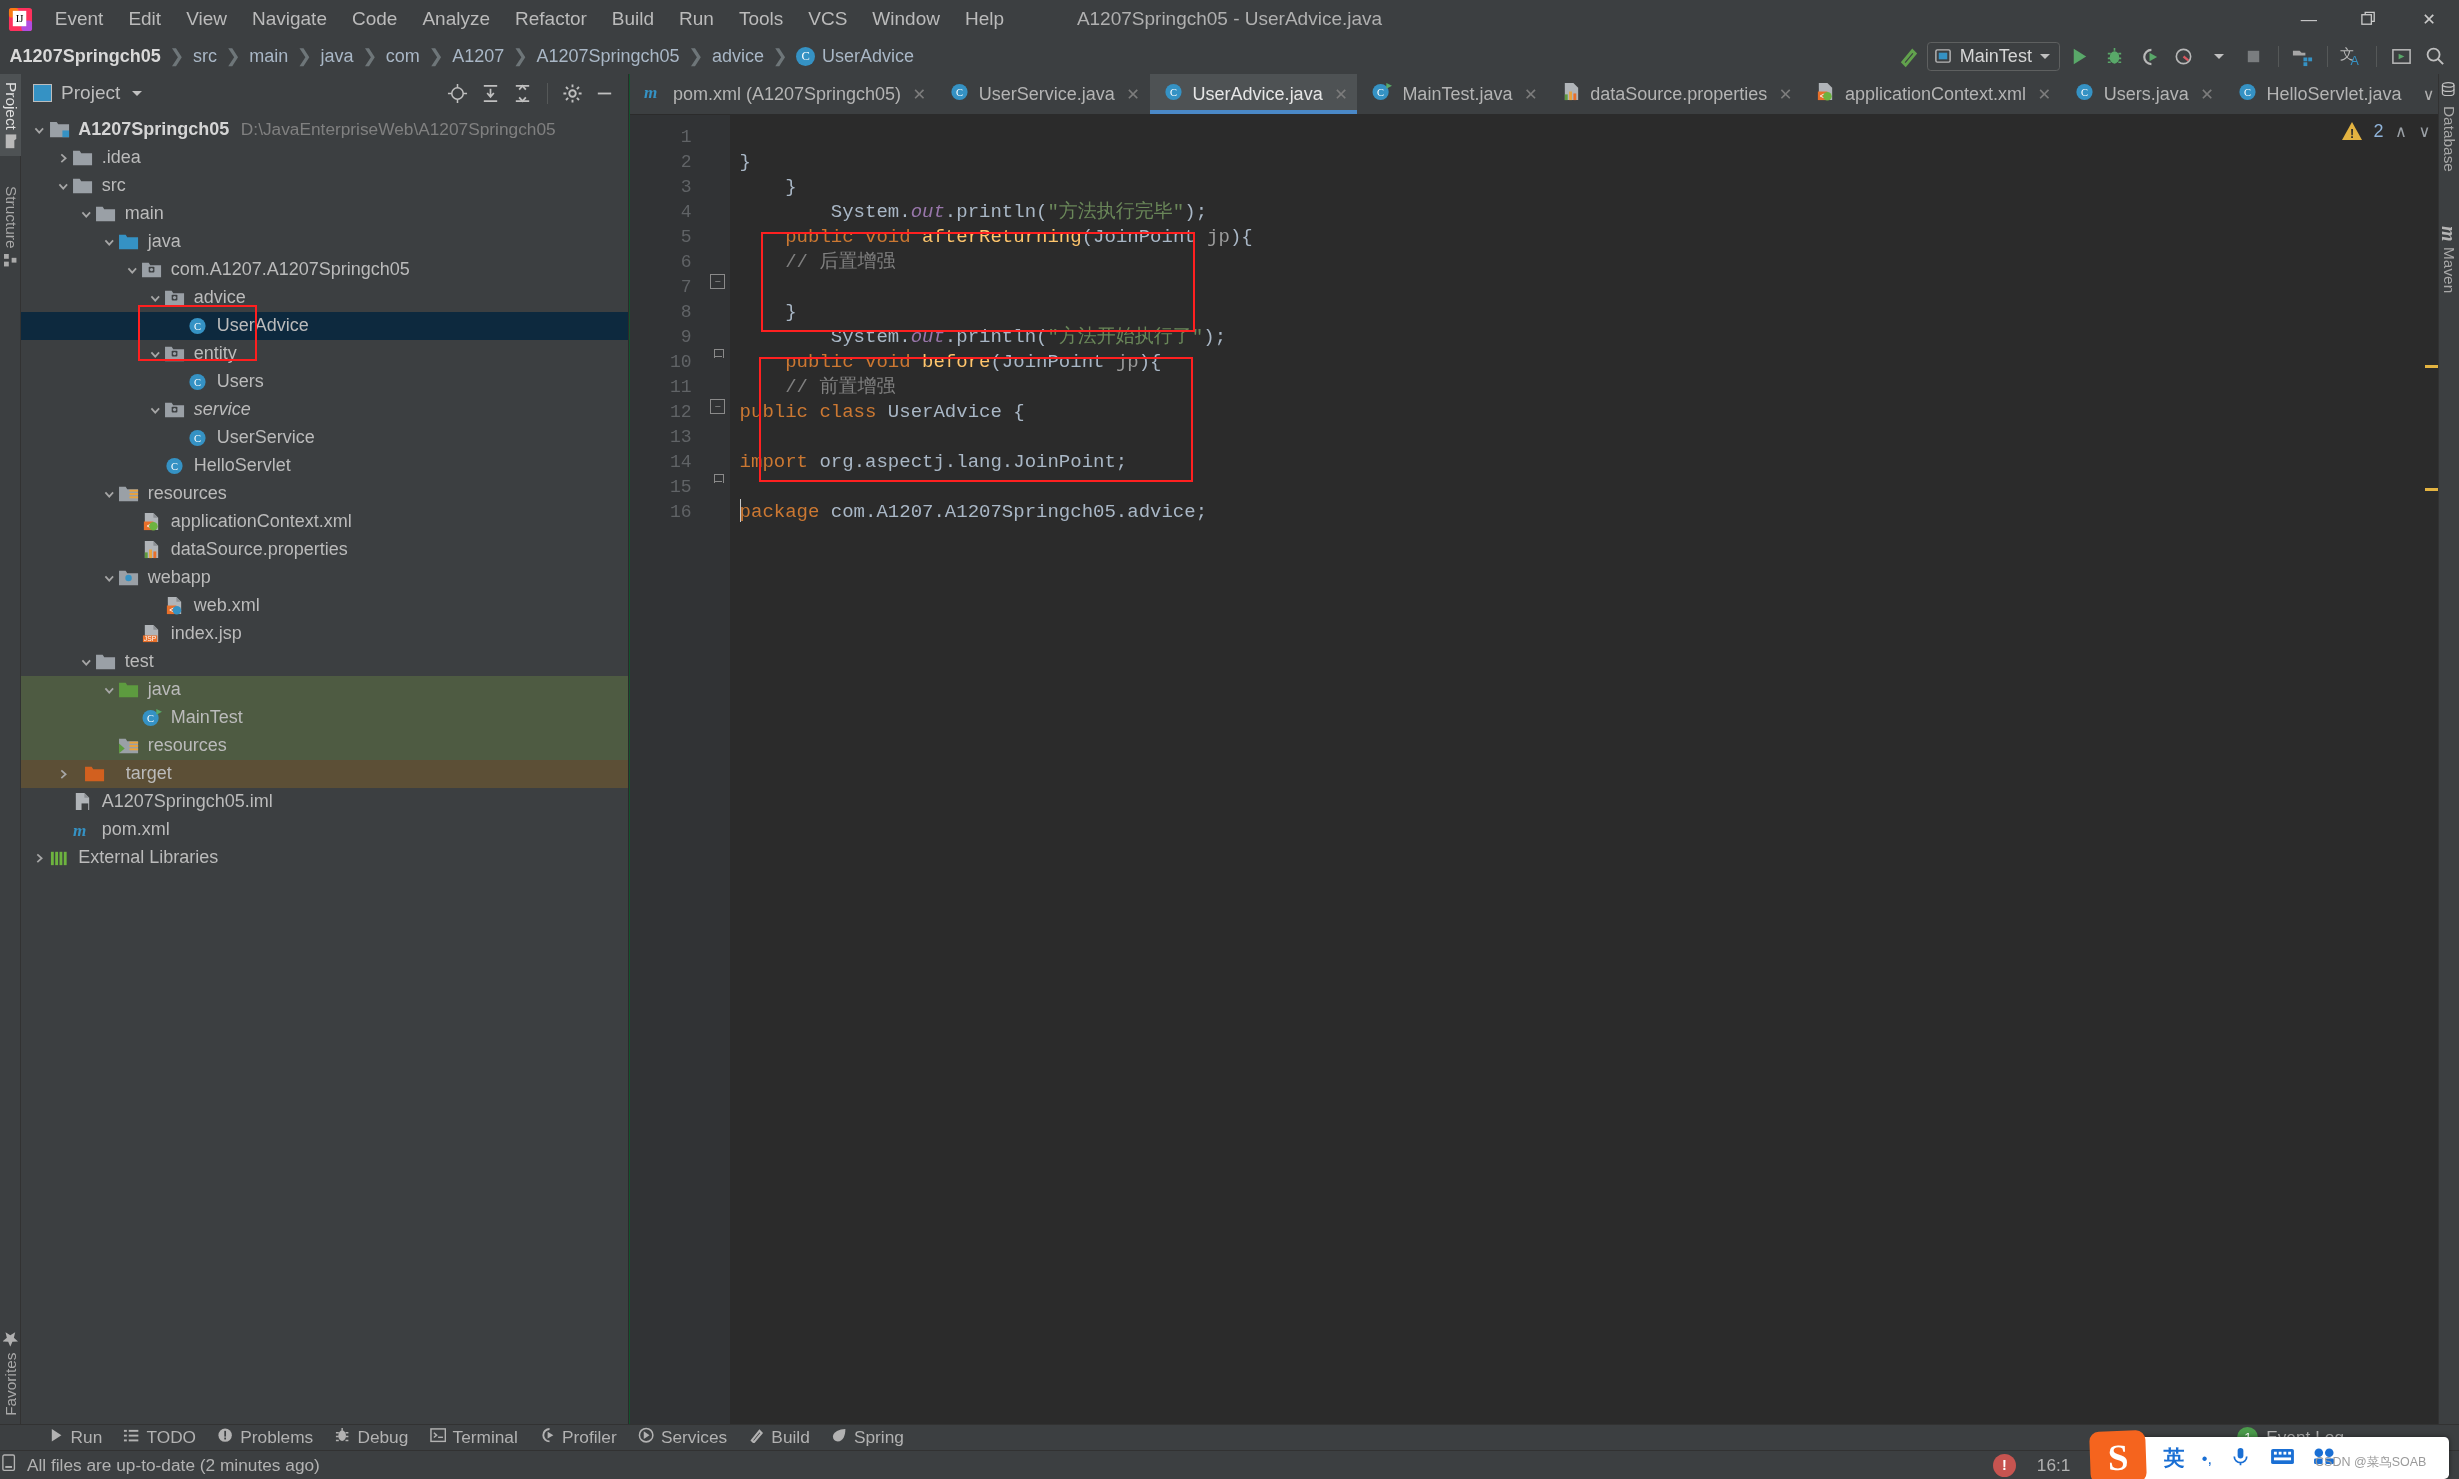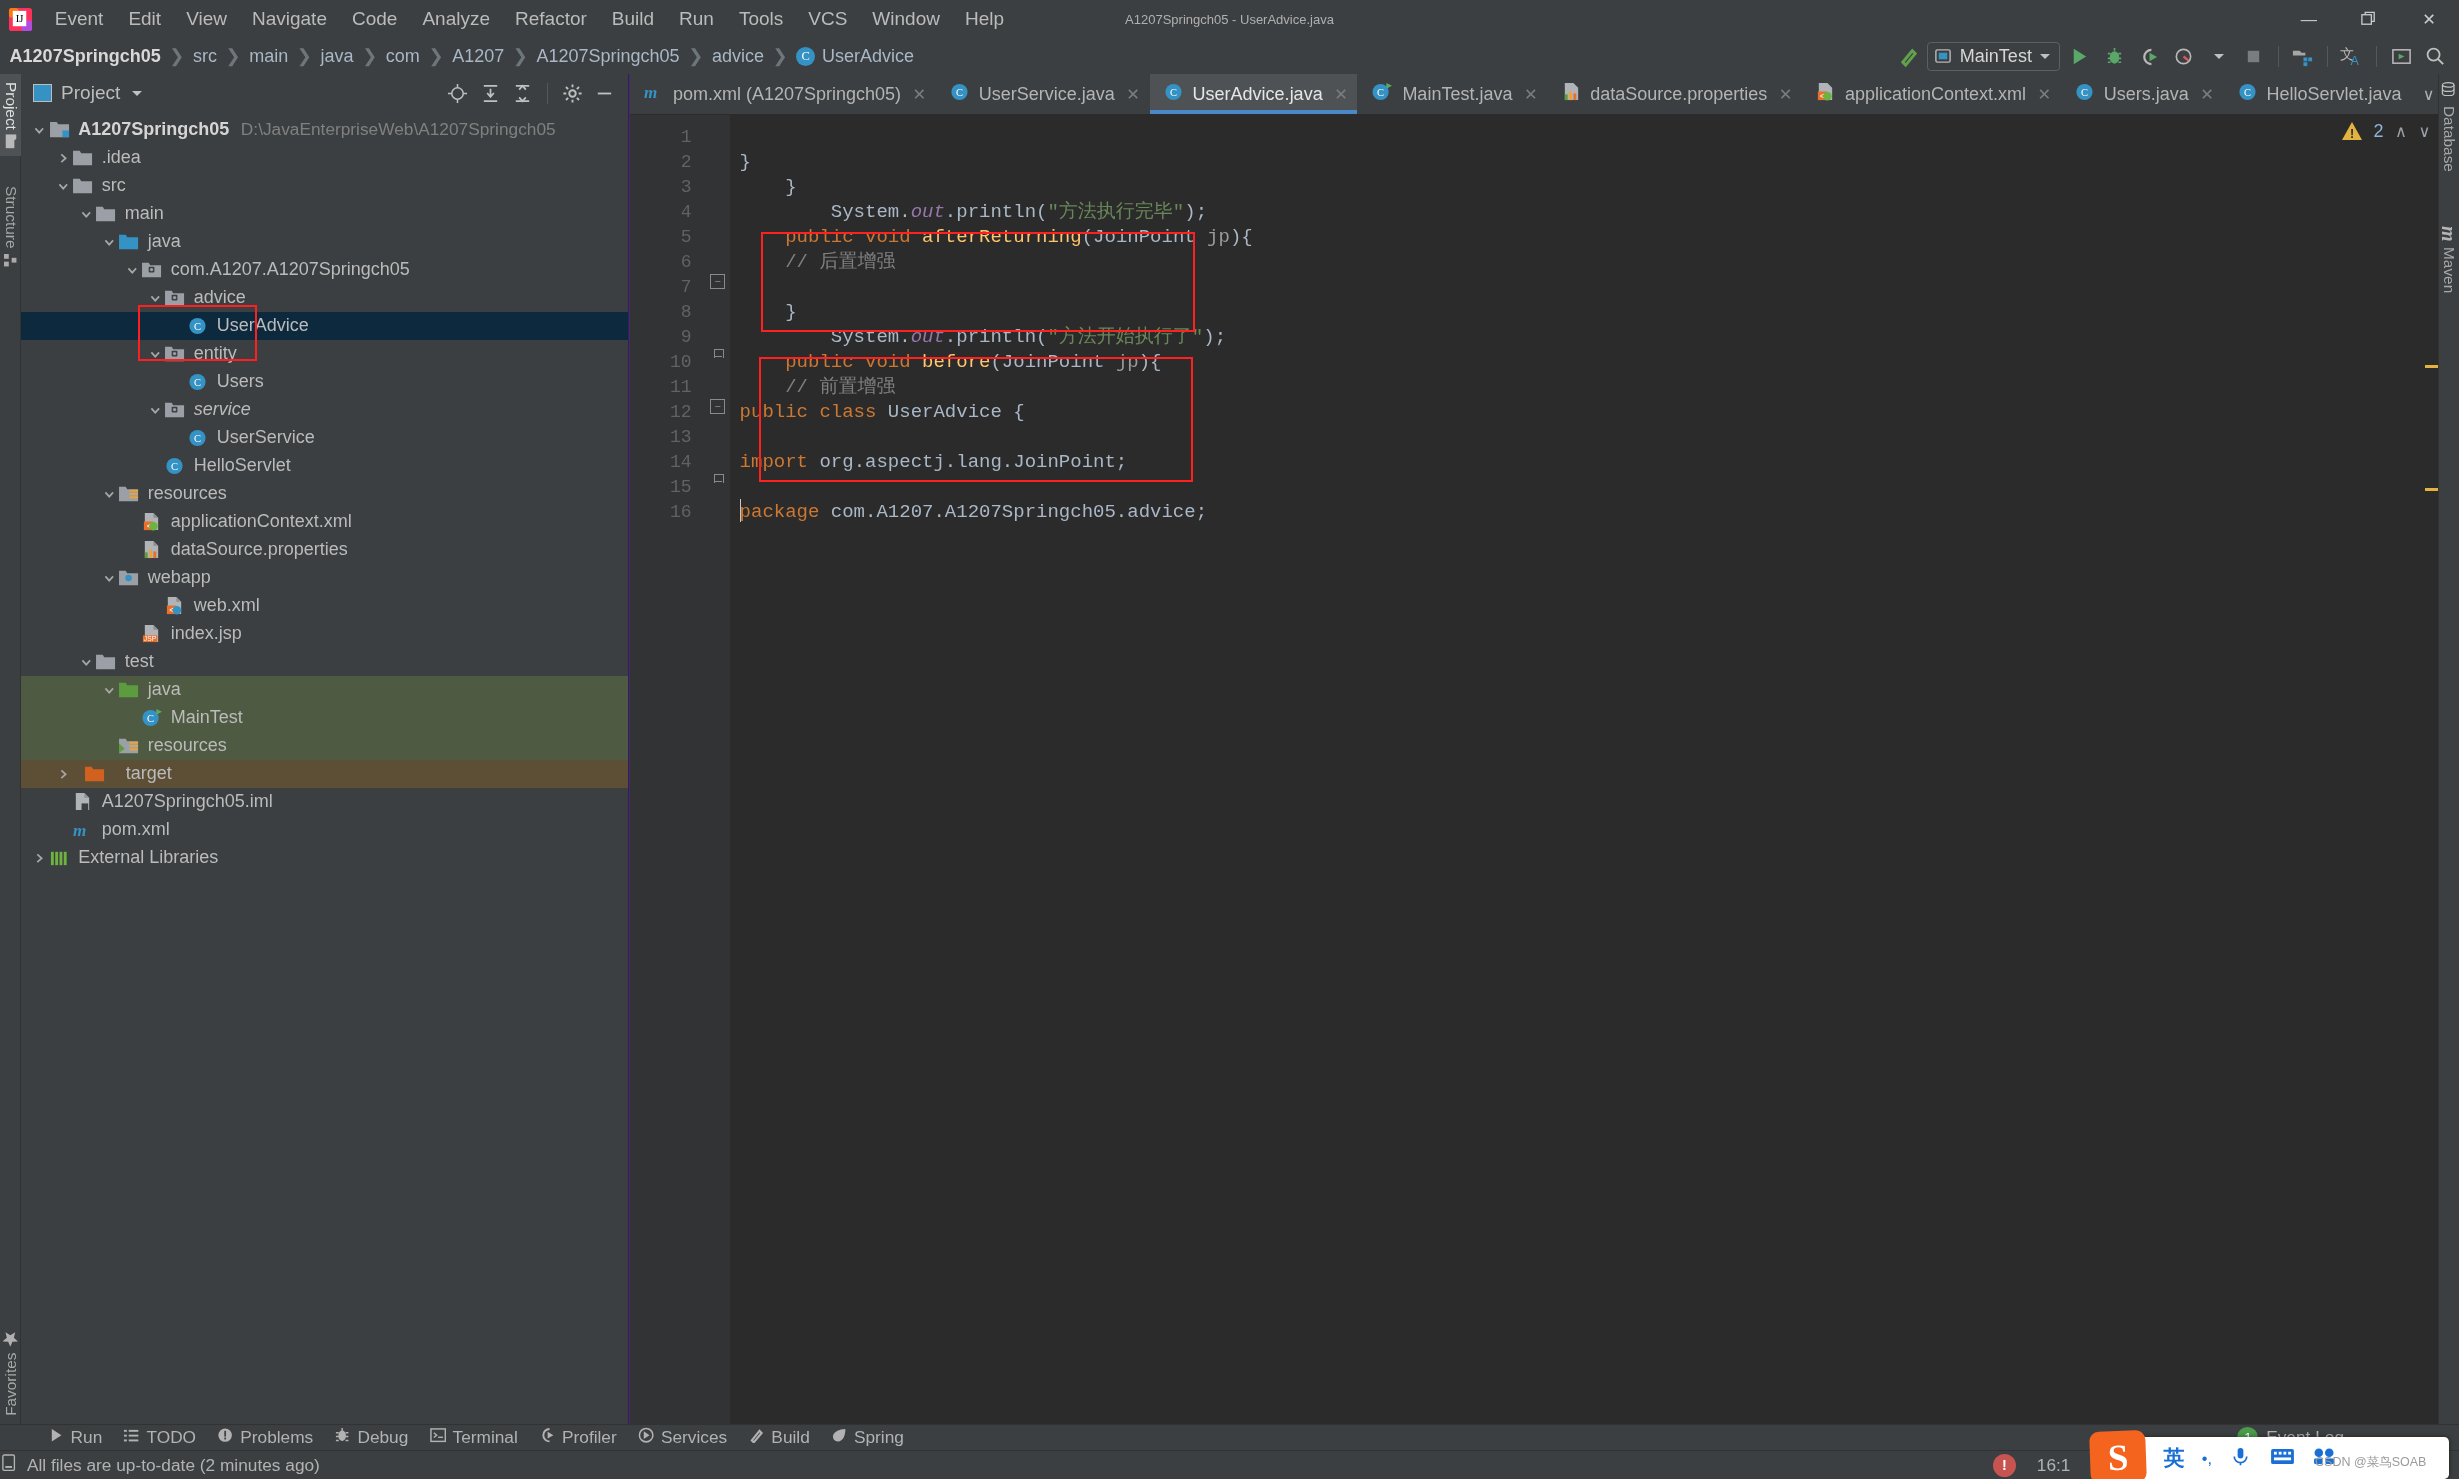--- a/index.html
+++ b/index.html
@@ -3,35 +3,35 @@
 <meta charset="utf-8">
 <style>
   * { box-sizing: border-box; margin: 0; padding: 0; }
   html, body {
     width: 2459px; height: 1479px;
     background: #3c3f41;
     font-family: "Liberation Sans", sans-serif;
     overflow: hidden;
     -webkit-font-smoothing: antialiased;
   }
-  #app { position: relative; width: 2459px; height: 1479px; background: #4c1d95; }
+  #app { position: relative; width: 2459px; height: 1479px; background: #14532d; }
 
   
   .titlebar {
     position: absolute; top: 0; left: 0; width: 2459px; height: 38px;
     background: #3c3f41; display: flex; align-items: center;
   }
   .ij-logo { width: 25px; height: 25px; margin-left: 7.7px; margin-right: 9.6px; position: relative; }
   .menubar { display: flex; align-items: center; gap: 0px; }
   .menu-item {
     color: #bbbbbb; font-size: 19px; padding: 3.8px 12.5px; cursor: default; white-space: nowrap;
   }
   .win-title {
     position: absolute; left: 0; right: 0; text-align: center;
-    color: #b0b0b0; font-size: 13px; pointer-events: none;
+    color: #b0b0b0; font-size: 19px; pointer-events: none;
   }
   .win-ctrls { position: absolute; right: 0; top: 0; height: 38px; display: flex; }
   .win-btn { width: 60px; height: 38px; display: flex; align-items: center; justify-content: center; color: #c9c9c9; font-size: 16.3px; }
 
   
   .navbar {
     position: absolute; top: 38px; left: 0; width: 2459px; height: 36px;
     background: #3c3f41; display: flex; align-items: center; padding-left: 9.6px;
   }
   .crumb { color: #a9b7c6; font-size: 18px; display: flex; align-items: center; }

